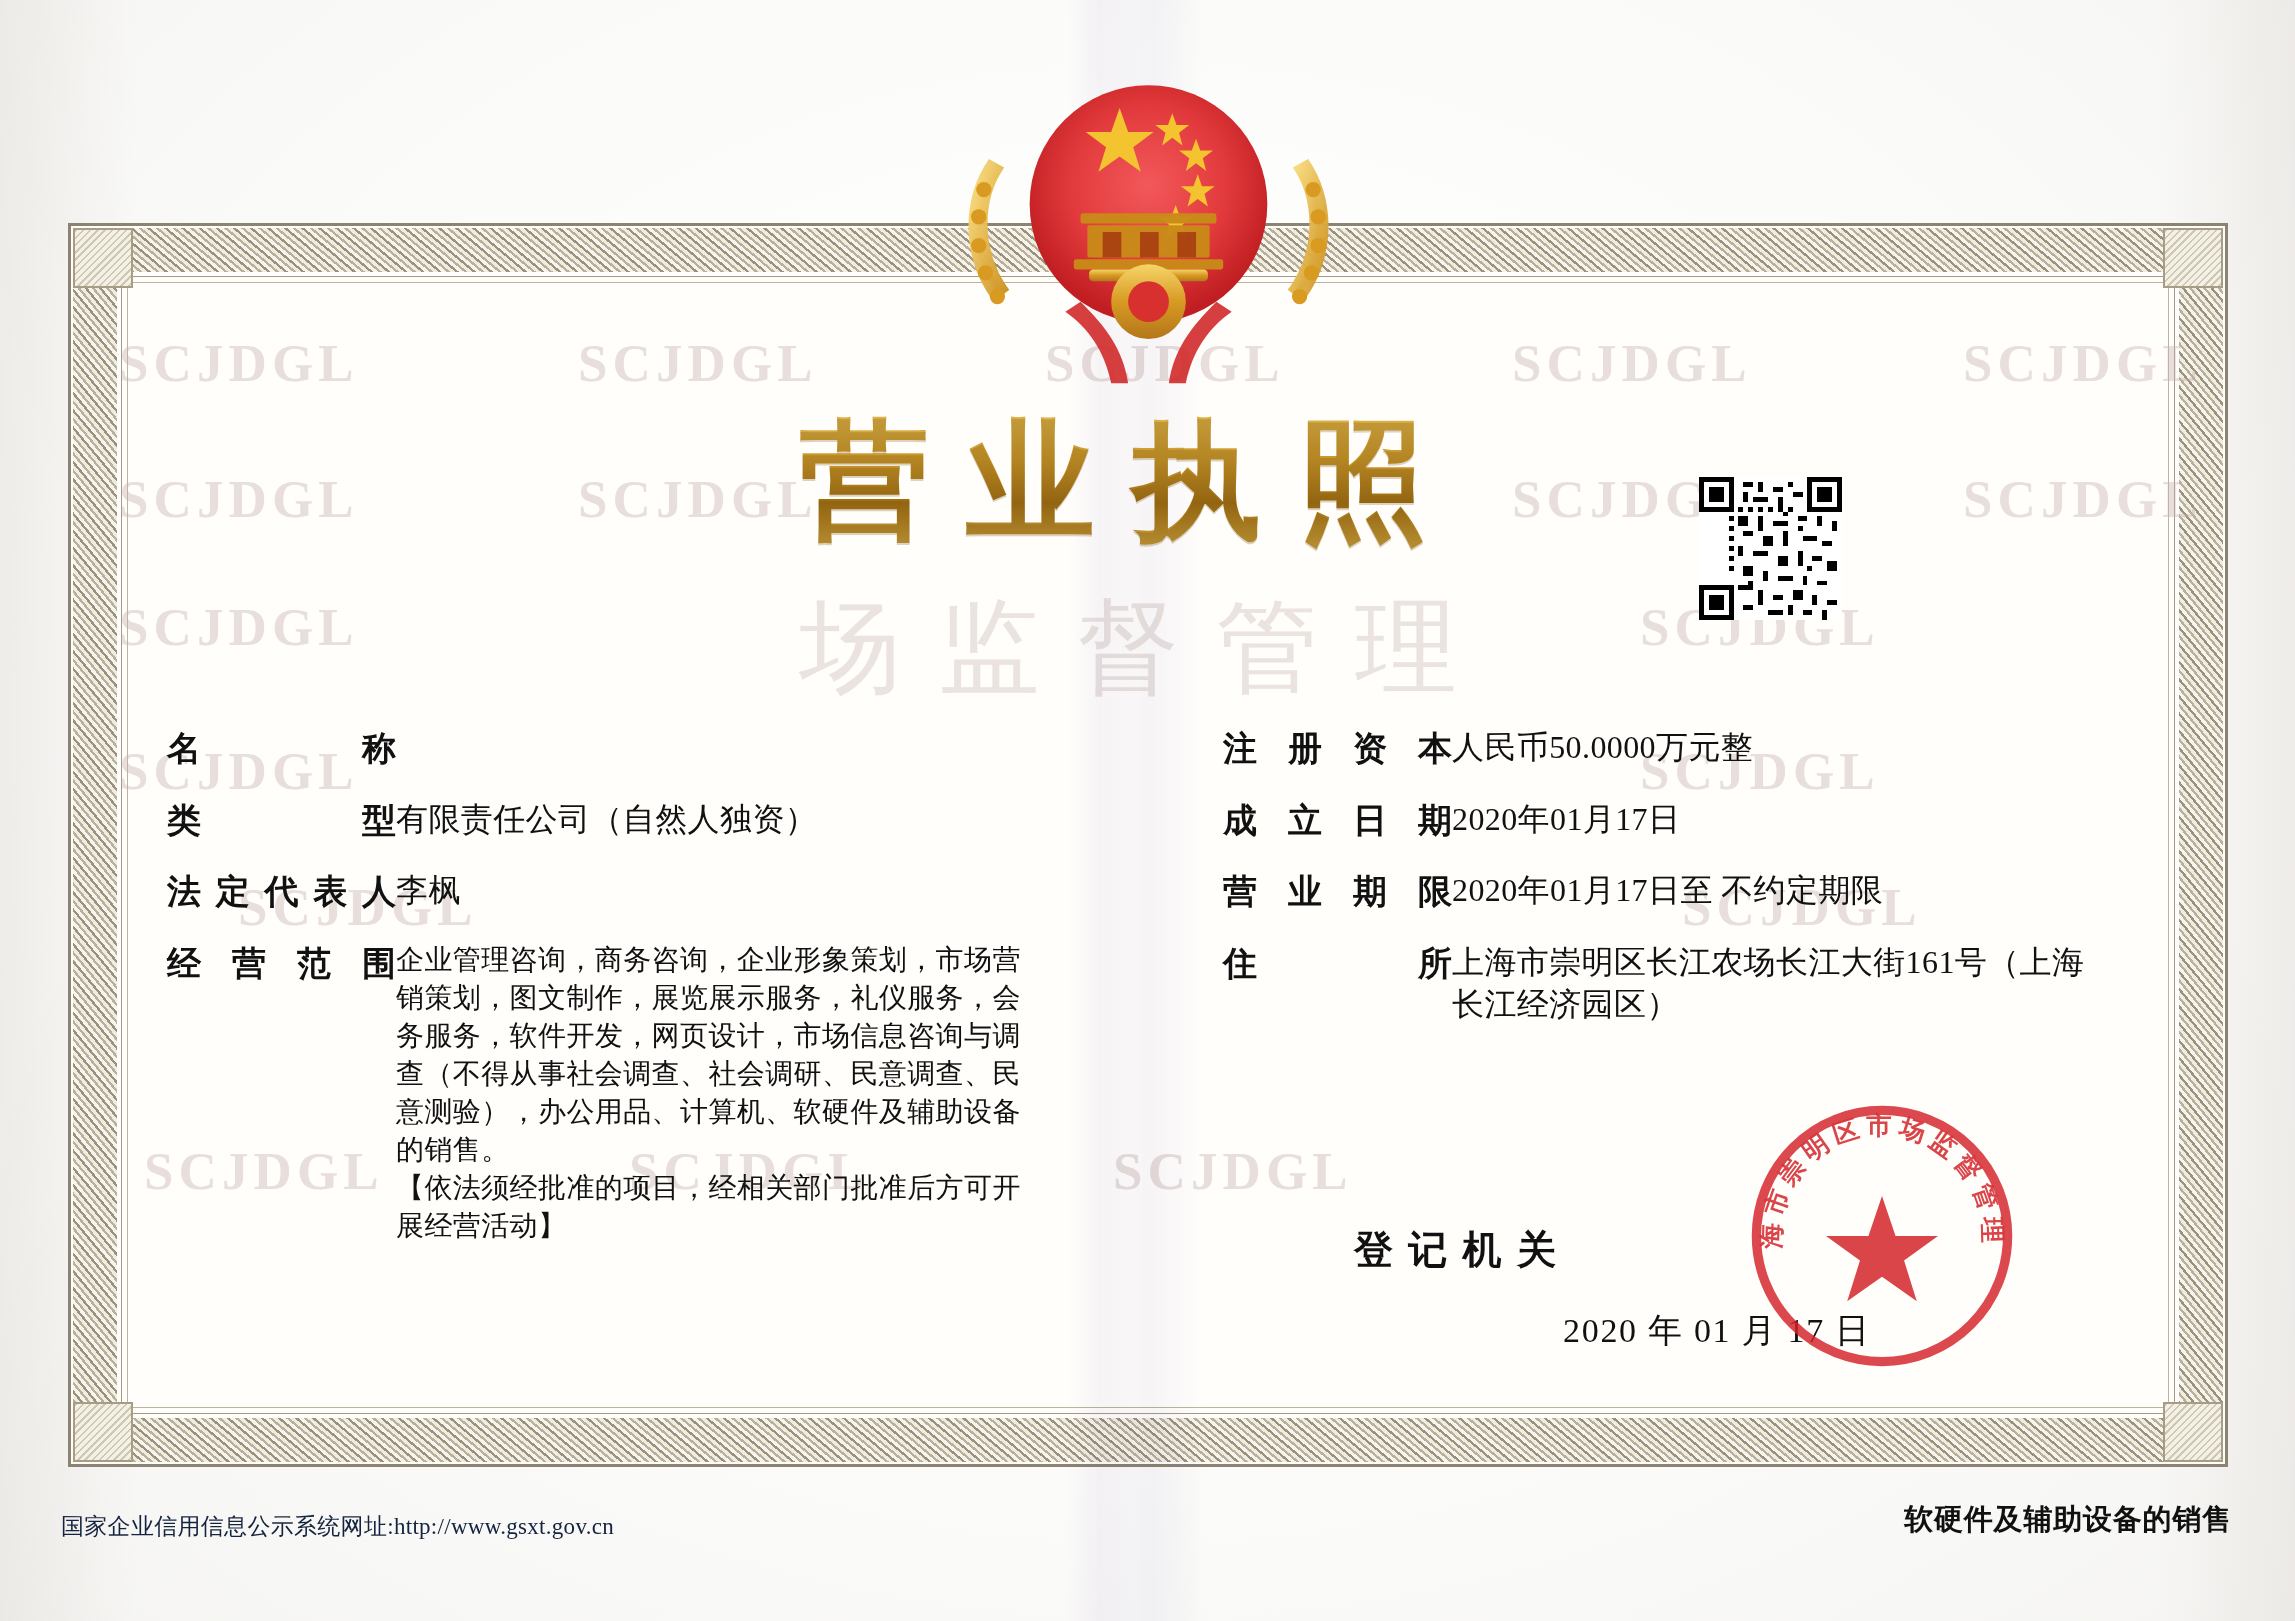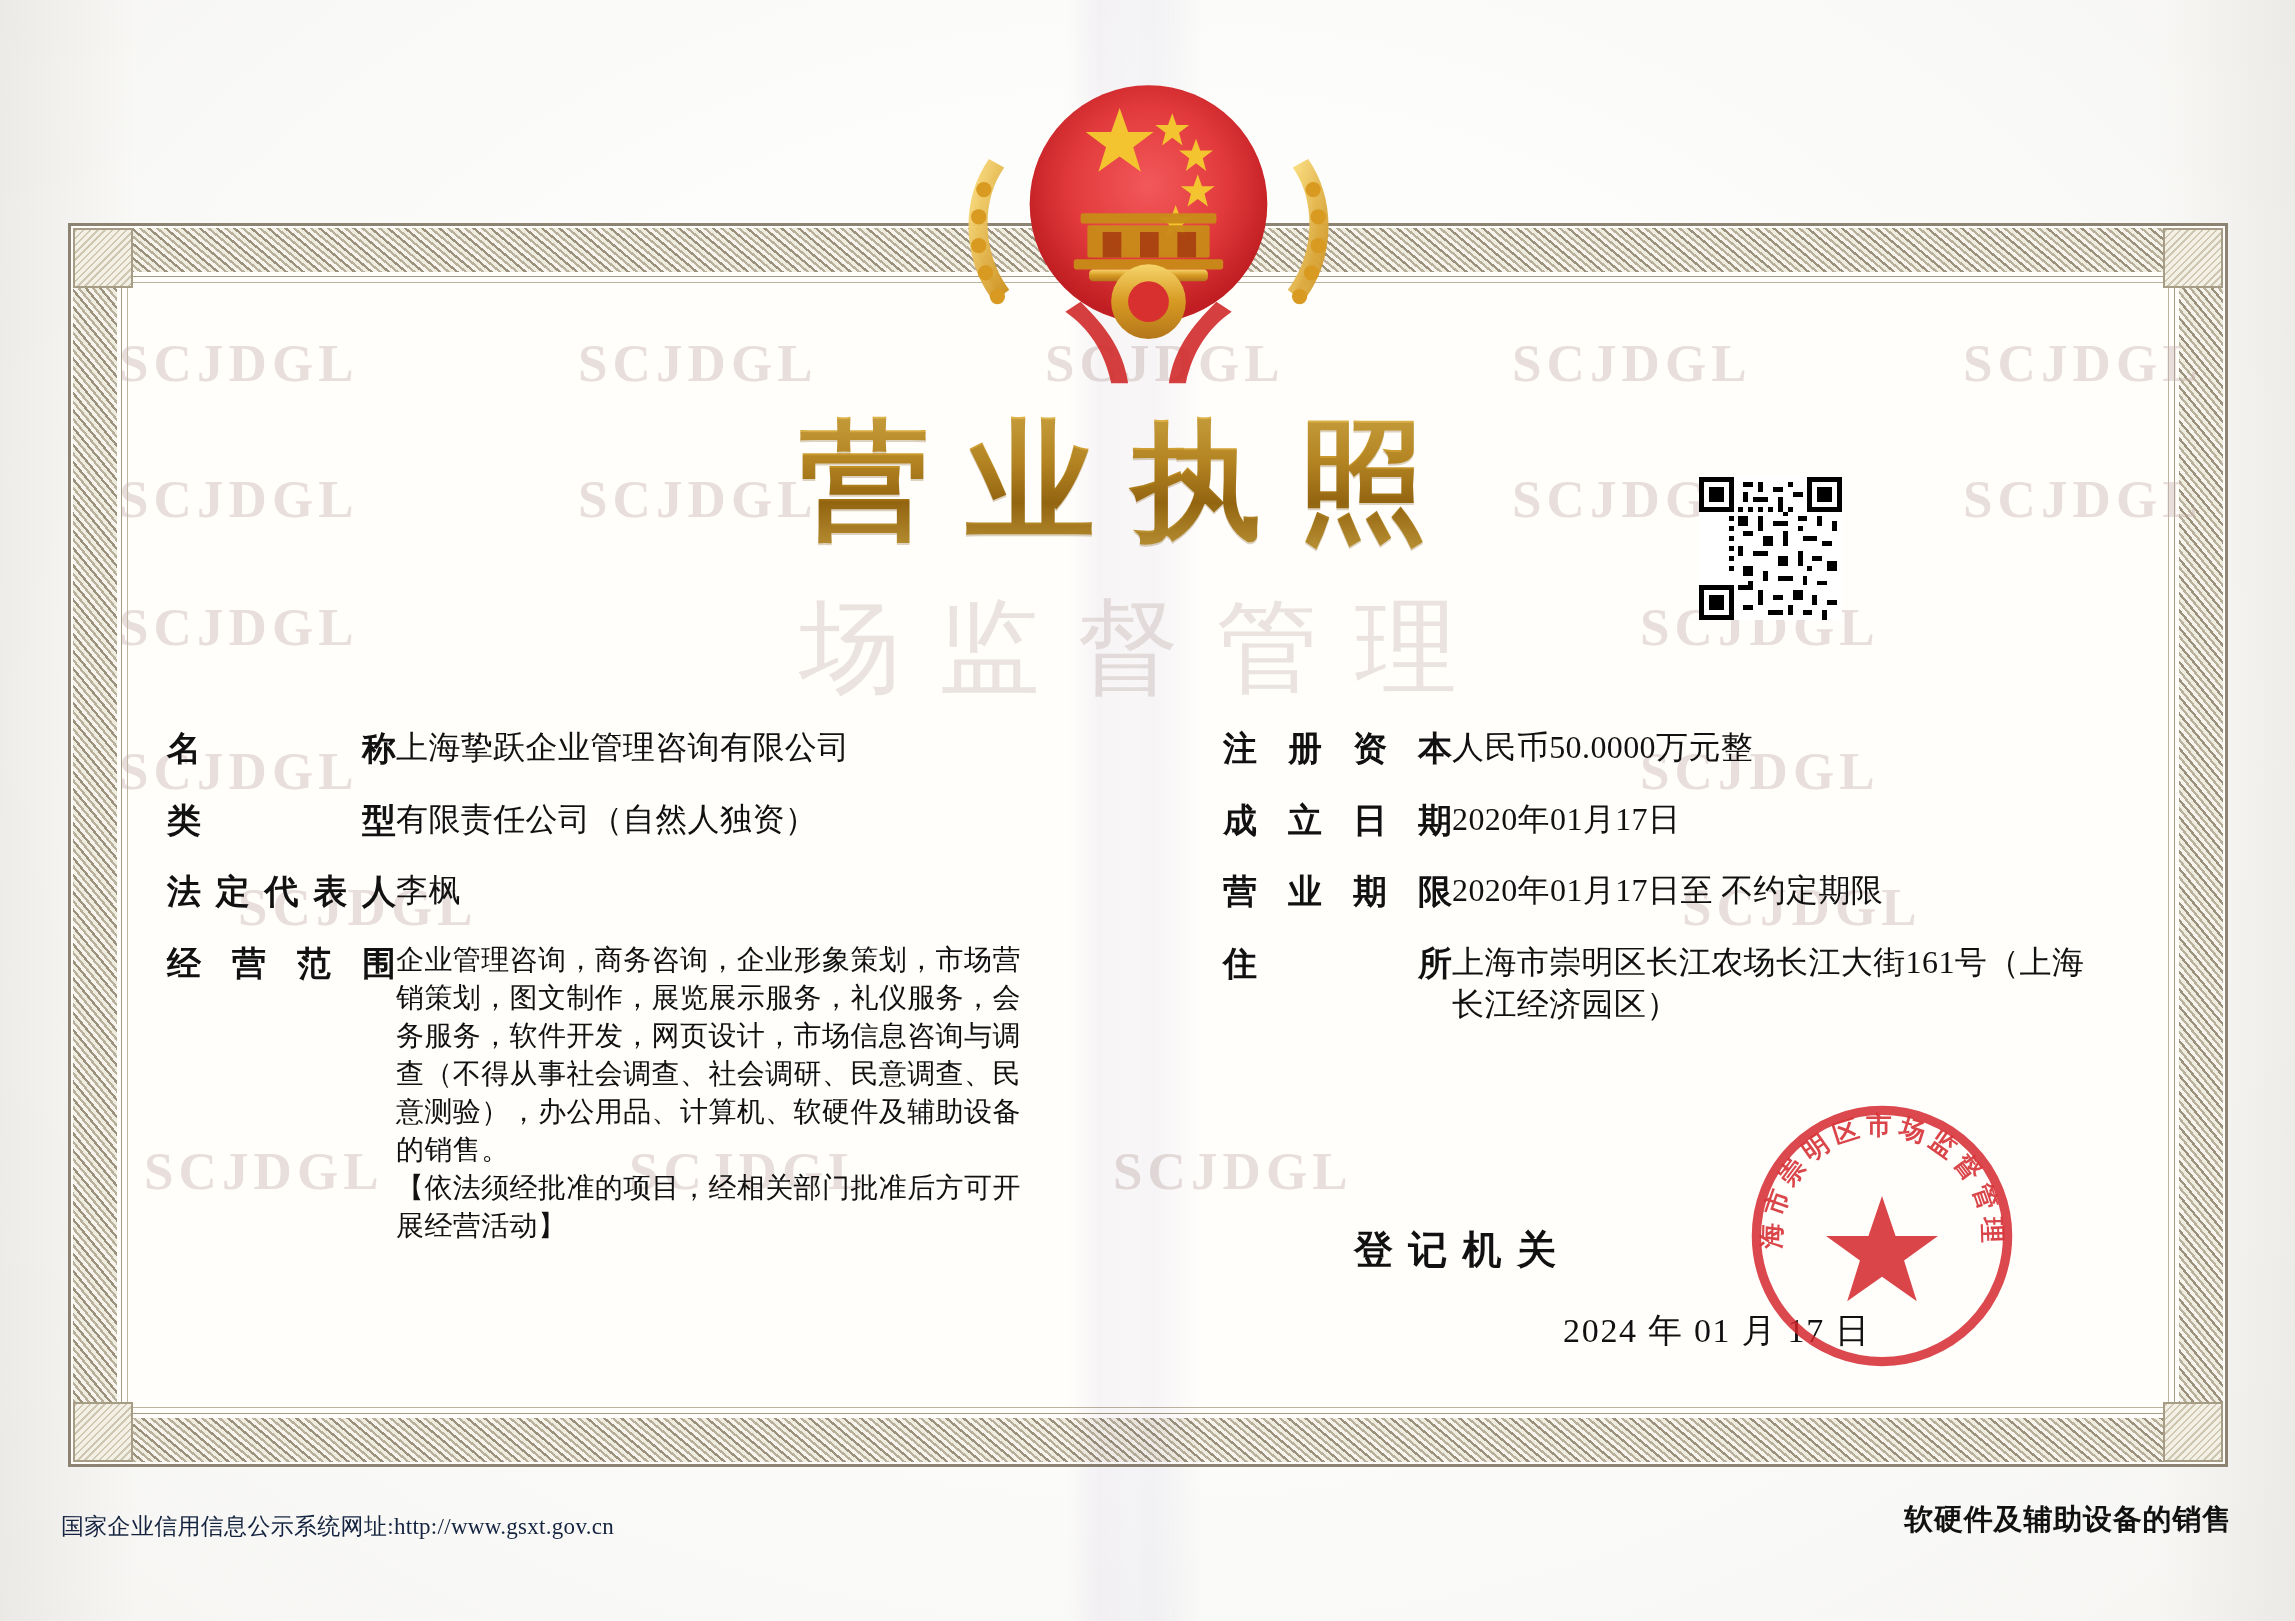--- a/index.html
+++ b/index.html
@@ -482,21 +482,20 @@
     </svg>
   </div>
 
   <div class="col-left">
 
     <div class="field">
       <div class="flabel">
         <span>名</span>
         <span>称</span>
       </div>
-      <div class="fvalue">上海挚跃企业管理咨询有限公司</div>
     </div>
 
     <div class="field">
       <div class="flabel">
         <span>类</span>
         <span>型</span>
       </div>
       <div class="fvalue">有限责任公司（自然人独资）</div>
     </div>
 
@@ -561,21 +560,21 @@
         <span>住</span>
         <span>所</span>
       </div>
       <div class="fvalue">上海市崇明区长江农场长江大街161号（上海长江经济园区）</div>
     </div>
 
   </div>
 
   <div id="registrar">登记机关</div>
   <div id="regdate">
-    <span class="num">2024</span>
+    <span class="num">2020</span>
     <span>年</span>
     <span class="num">01</span>
     <span>月</span>
     <span class="num">17</span>
     <span>日</span>
   </div>
 
   <div id="seal">
     <svg viewBox="0 0 330 330" width="280" height="280">
       <defs>

